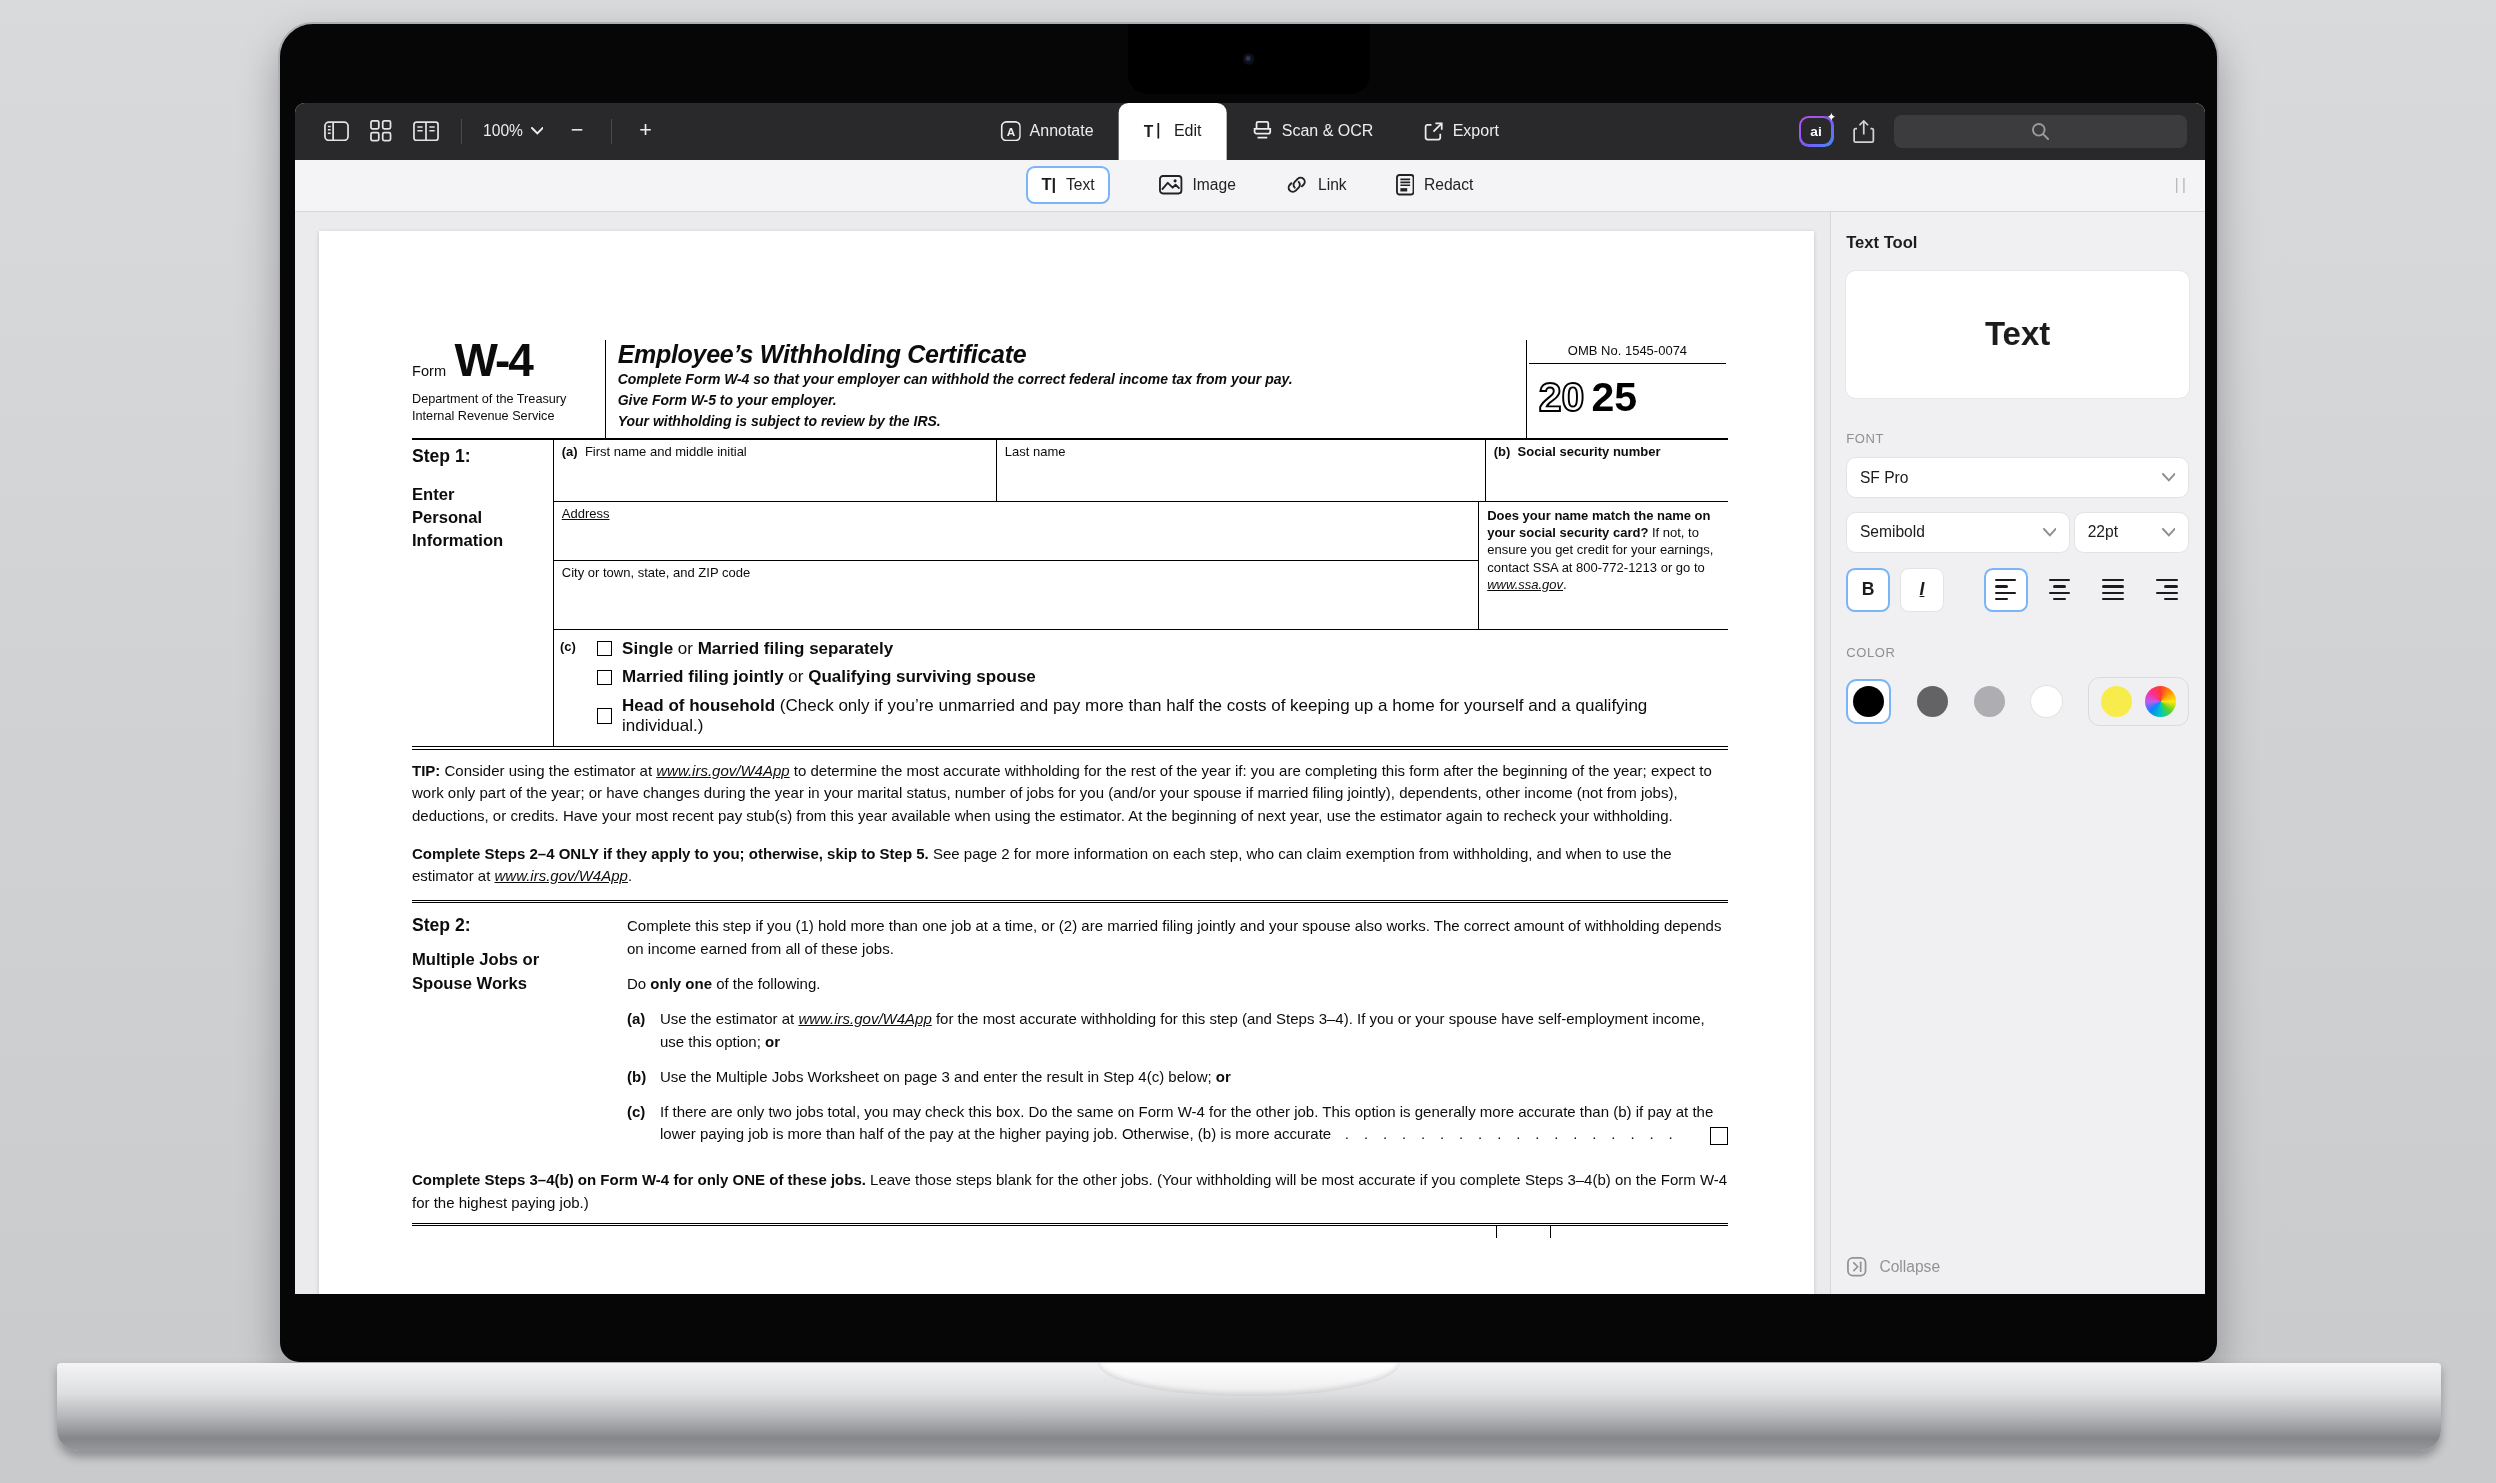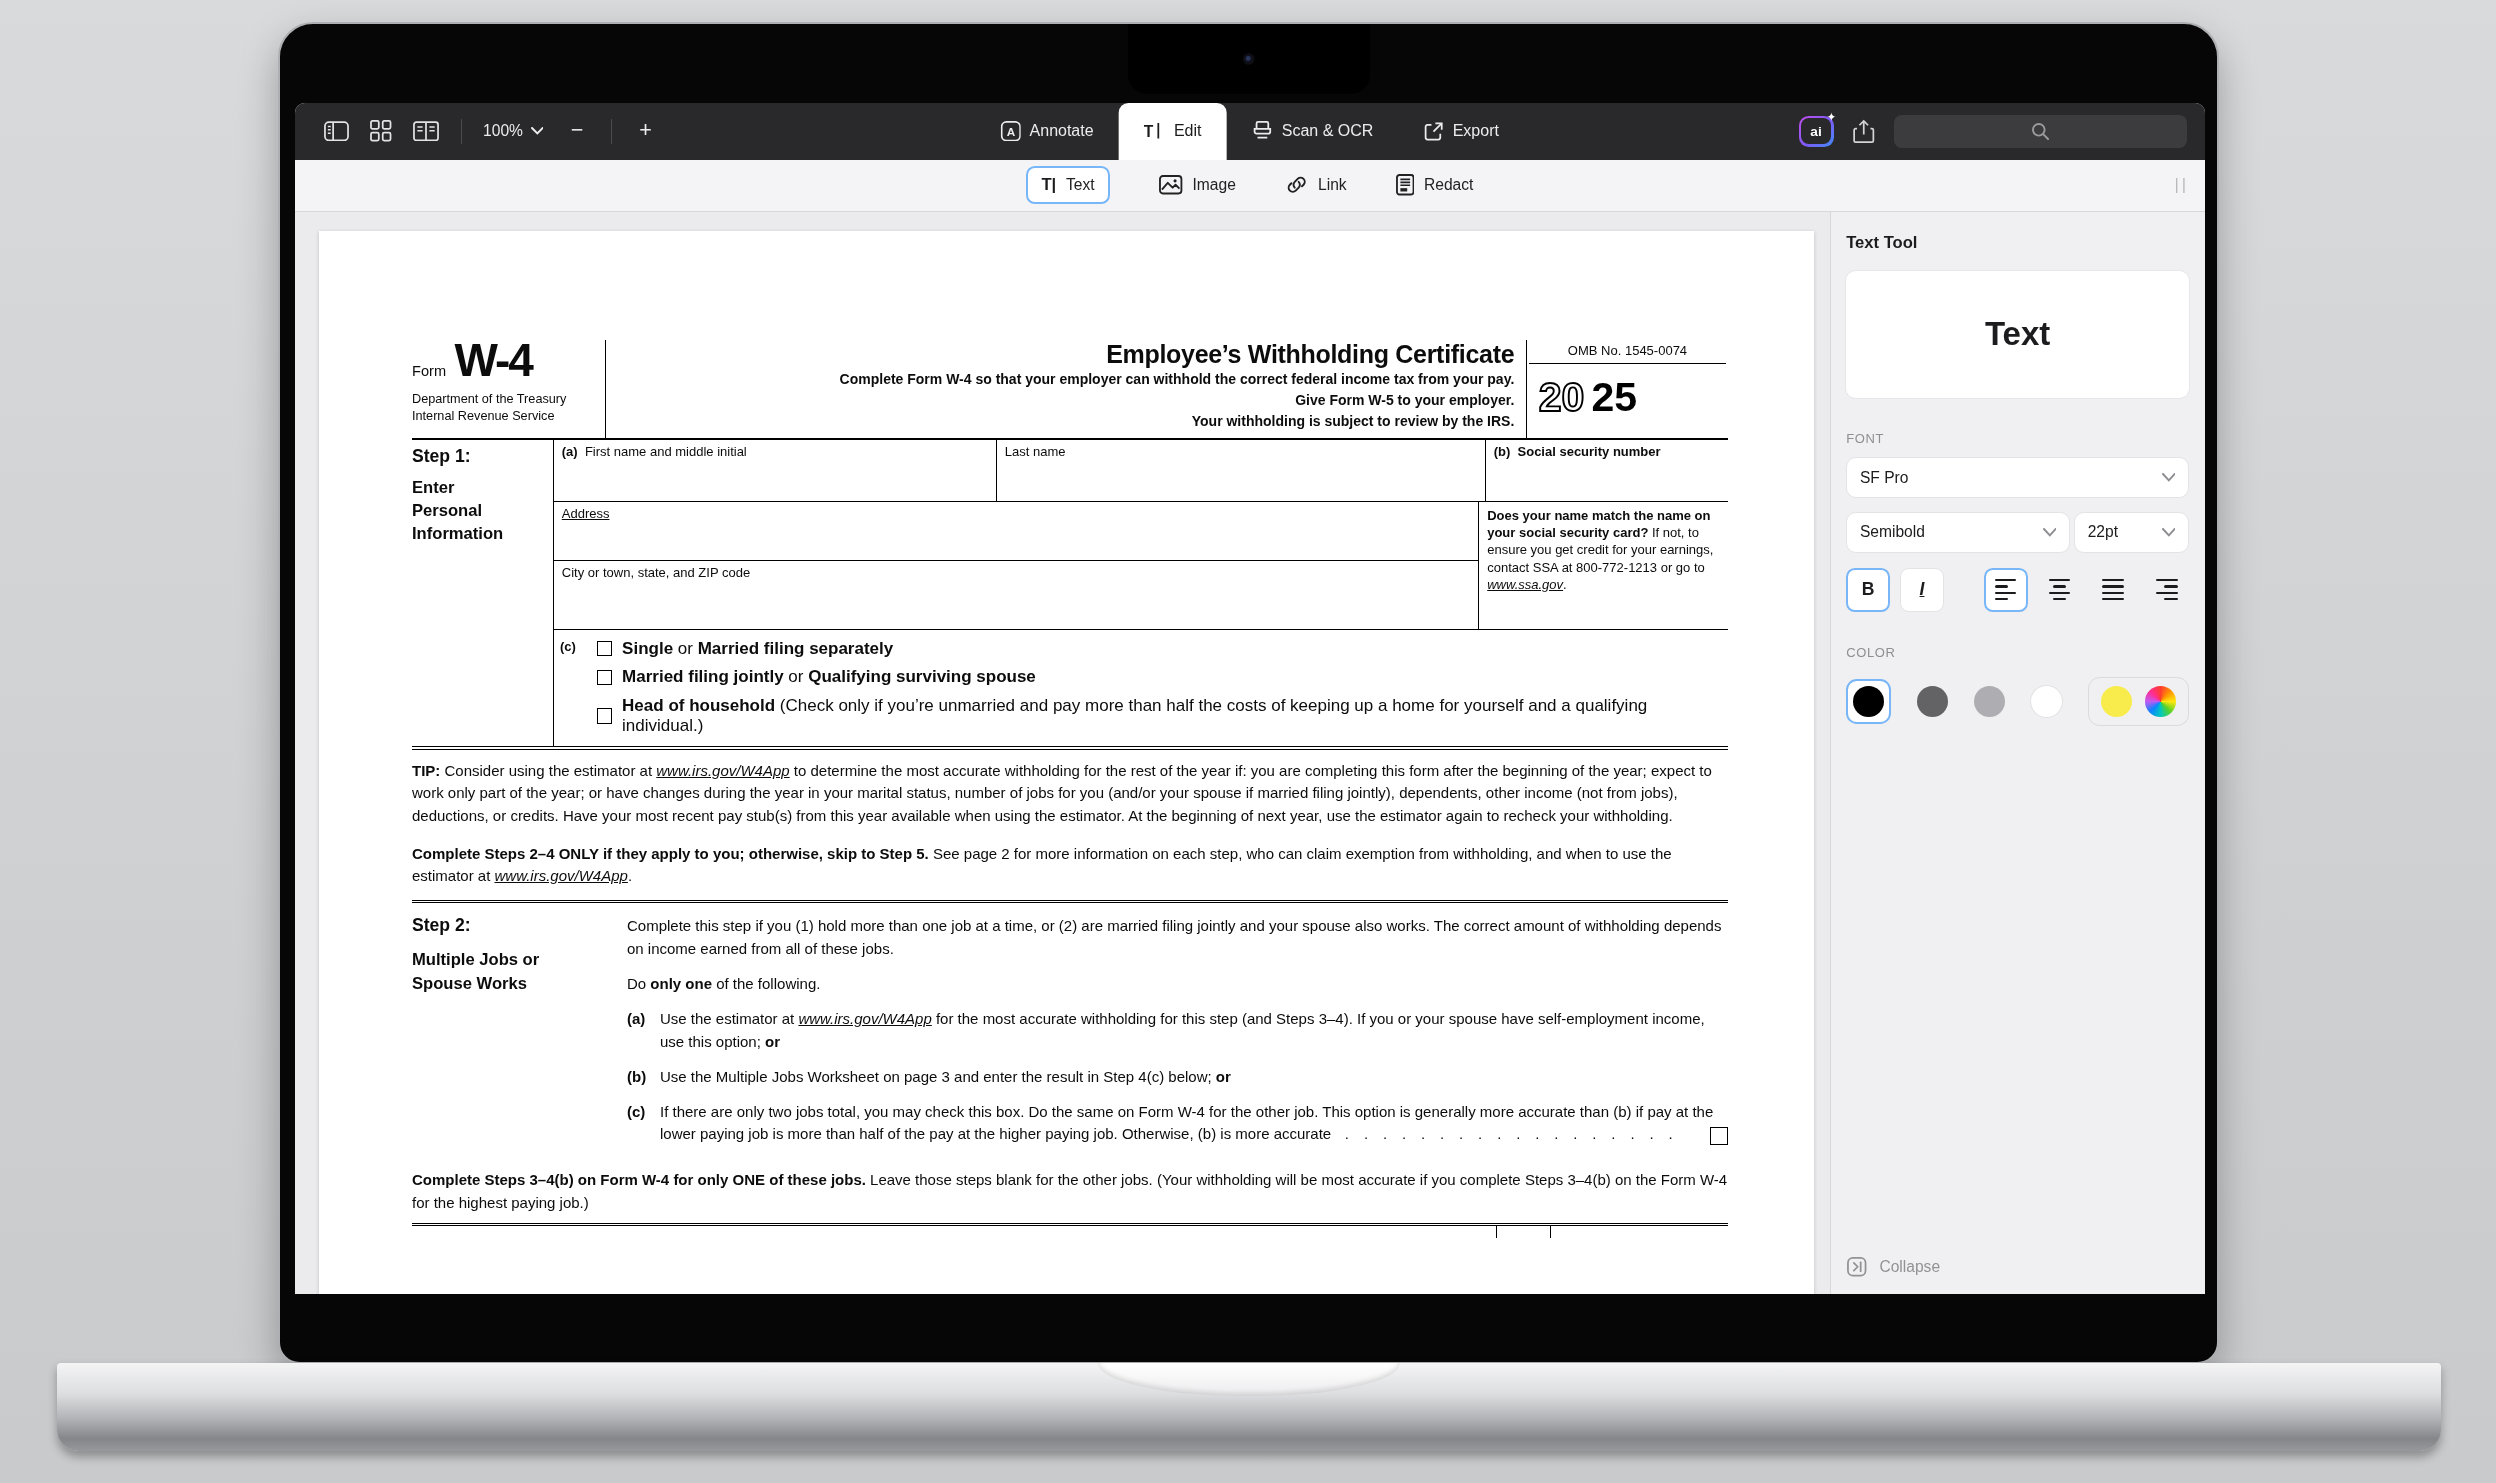--- a/index.html
+++ b/index.html
@@ -61,32 +61,32 @@
   .page { position:absolute; left:24.4px; top:19.5px; width:1495px; height:1365px; background:#fff;
           box-shadow:0 1px 3.9px rgba(0,0,0,.18); color:#0c0c0c; }
   .form { padding:109px 86px 0 93px; }
   .it { font-style:italic;text-decoration:underline; } .bd { font-weight:bold; }
 
   .hdr { display:flex; border-bottom:2.9px solid #000; }
   .h-left { width:193px; position:relative; padding-bottom:3.9px; }
   .formword { font-size:14.6px; display:inline-block; }
   .w4 { font-size:46px; font-weight:800; letter-spacing:-2px; display:inline-block; margin-left:3.9px; line-height:.9; }
   .dept { font-size:12.7px; line-height:1.3; margin-top:9.8px; }
-  .h-mid { flex:1; border-left:1.5px solid #000; border-right:1.5px solid #000; text-align:right; padding:0 11.7px 5.9px; }
+  .h-mid { flex:1; border-left:1.5px solid #000; border-right:1.5px solid #000; text-align:left; padding:0 11.7px 5.9px;font-style:italic; }
   .h-title { font-size:25px; font-weight:800; letter-spacing:-0.3px; }
   .h-sub { font-size:14px; font-weight:bold; line-height:1.5; }
   .h-right { width:201px; text-align:center; }
   .omb { font-size:13px; padding:2.9px 0 4.9px; }
   .omb-line { border-top:1px solid #000; margin:0 2px; }
   .year { margin-top:7.8px; }
 
   .s1 { display:flex; }
   .s1-label { width:141px; padding-top:5.9px; }
   .steph { font-size:17.6px; font-weight:800; }
-  .s1-name { width:113px; font-size:16.6px; font-weight:800; line-height:1.4; margin-top:9px; }
+  .s1-name { width:113px; font-size:16.6px; font-weight:800; line-height:1.4; margin-top:16px; }
   .s1-grid { flex:1; border-left:1.5px solid #000; display:flex; flex-direction:column; }
   .r1 { display:flex; border-bottom:1px solid #000; height:62px; }
   .cell { padding:3.9px 7.8px; font-size:13px; }
   .c-a { flex:465; }
   .c-ln { flex:515; border-left:1px solid #000; }
   .c-b { flex:247; border-left:1.5px solid #000; font-weight:bold; }
   .r23 { display:flex; }
   .r23-left { flex:980; }
   .addr { height:59px; border-bottom:1px solid #000;text-decoration:underline; }
   .city { height:68px; }

